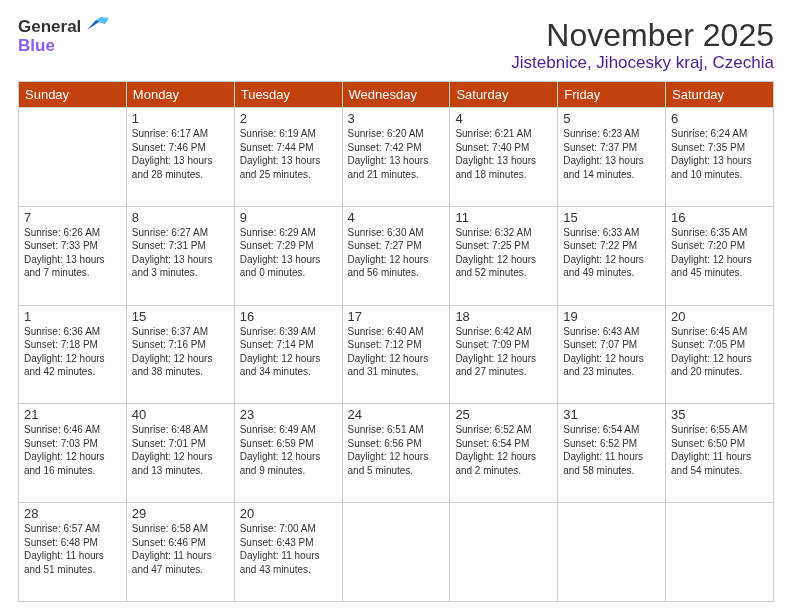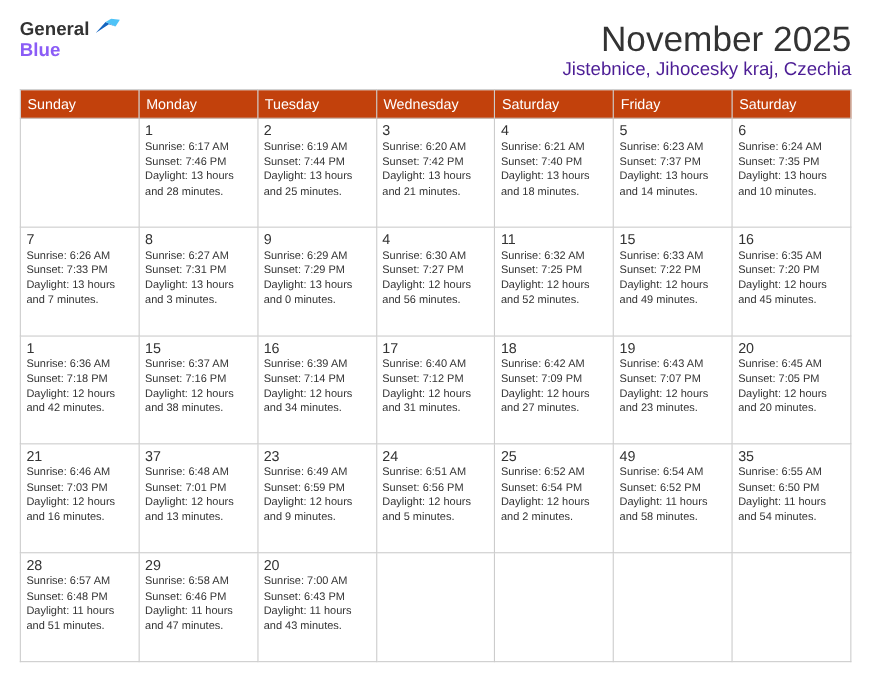--- a/index.html
+++ b/index.html
@@ -200,37 +200,37 @@
             <span class="day-number">20</span>
             <div class="cell-text">Sunrise: 6:45 AM<br>Sunset: 7:05 PM<br>Daylight: 12 hours<br>and 20 minutes.</div>
           </td>
         </tr>
         <tr>
           <td>
             <span class="day-number">21</span>
             <div class="cell-text">Sunrise: 6:46 AM<br>Sunset: 7:03 PM<br>Daylight: 12 hours<br>and 16 minutes.</div>
           </td>
           <td>
-            <span class="day-number">37</span>
+            <span class="day-number">40</span>
             <div class="cell-text">Sunrise: 6:48 AM<br>Sunset: 7:01 PM<br>Daylight: 12 hours<br>and 13 minutes.</div>
           </td>
           <td>
             <span class="day-number">23</span>
             <div class="cell-text">Sunrise: 6:49 AM<br>Sunset: 6:59 PM<br>Daylight: 12 hours<br>and 9 minutes.</div>
           </td>
           <td>
             <span class="day-number">24</span>
             <div class="cell-text">Sunrise: 6:51 AM<br>Sunset: 6:56 PM<br>Daylight: 12 hours<br>and 5 minutes.</div>
           </td>
           <td>
             <span class="day-number">25</span>
             <div class="cell-text">Sunrise: 6:52 AM<br>Sunset: 6:54 PM<br>Daylight: 12 hours<br>and 2 minutes.</div>
           </td>
           <td>
-            <span class="day-number">49</span>
+            <span class="day-number">31</span>
             <div class="cell-text">Sunrise: 6:54 AM<br>Sunset: 6:52 PM<br>Daylight: 11 hours<br>and 58 minutes.</div>
           </td>
           <td>
             <span class="day-number">35</span>
             <div class="cell-text">Sunrise: 6:55 AM<br>Sunset: 6:50 PM<br>Daylight: 11 hours<br>and 54 minutes.</div>
           </td>
         </tr>
         <tr>
           <td>
             <span class="day-number">28</span>

